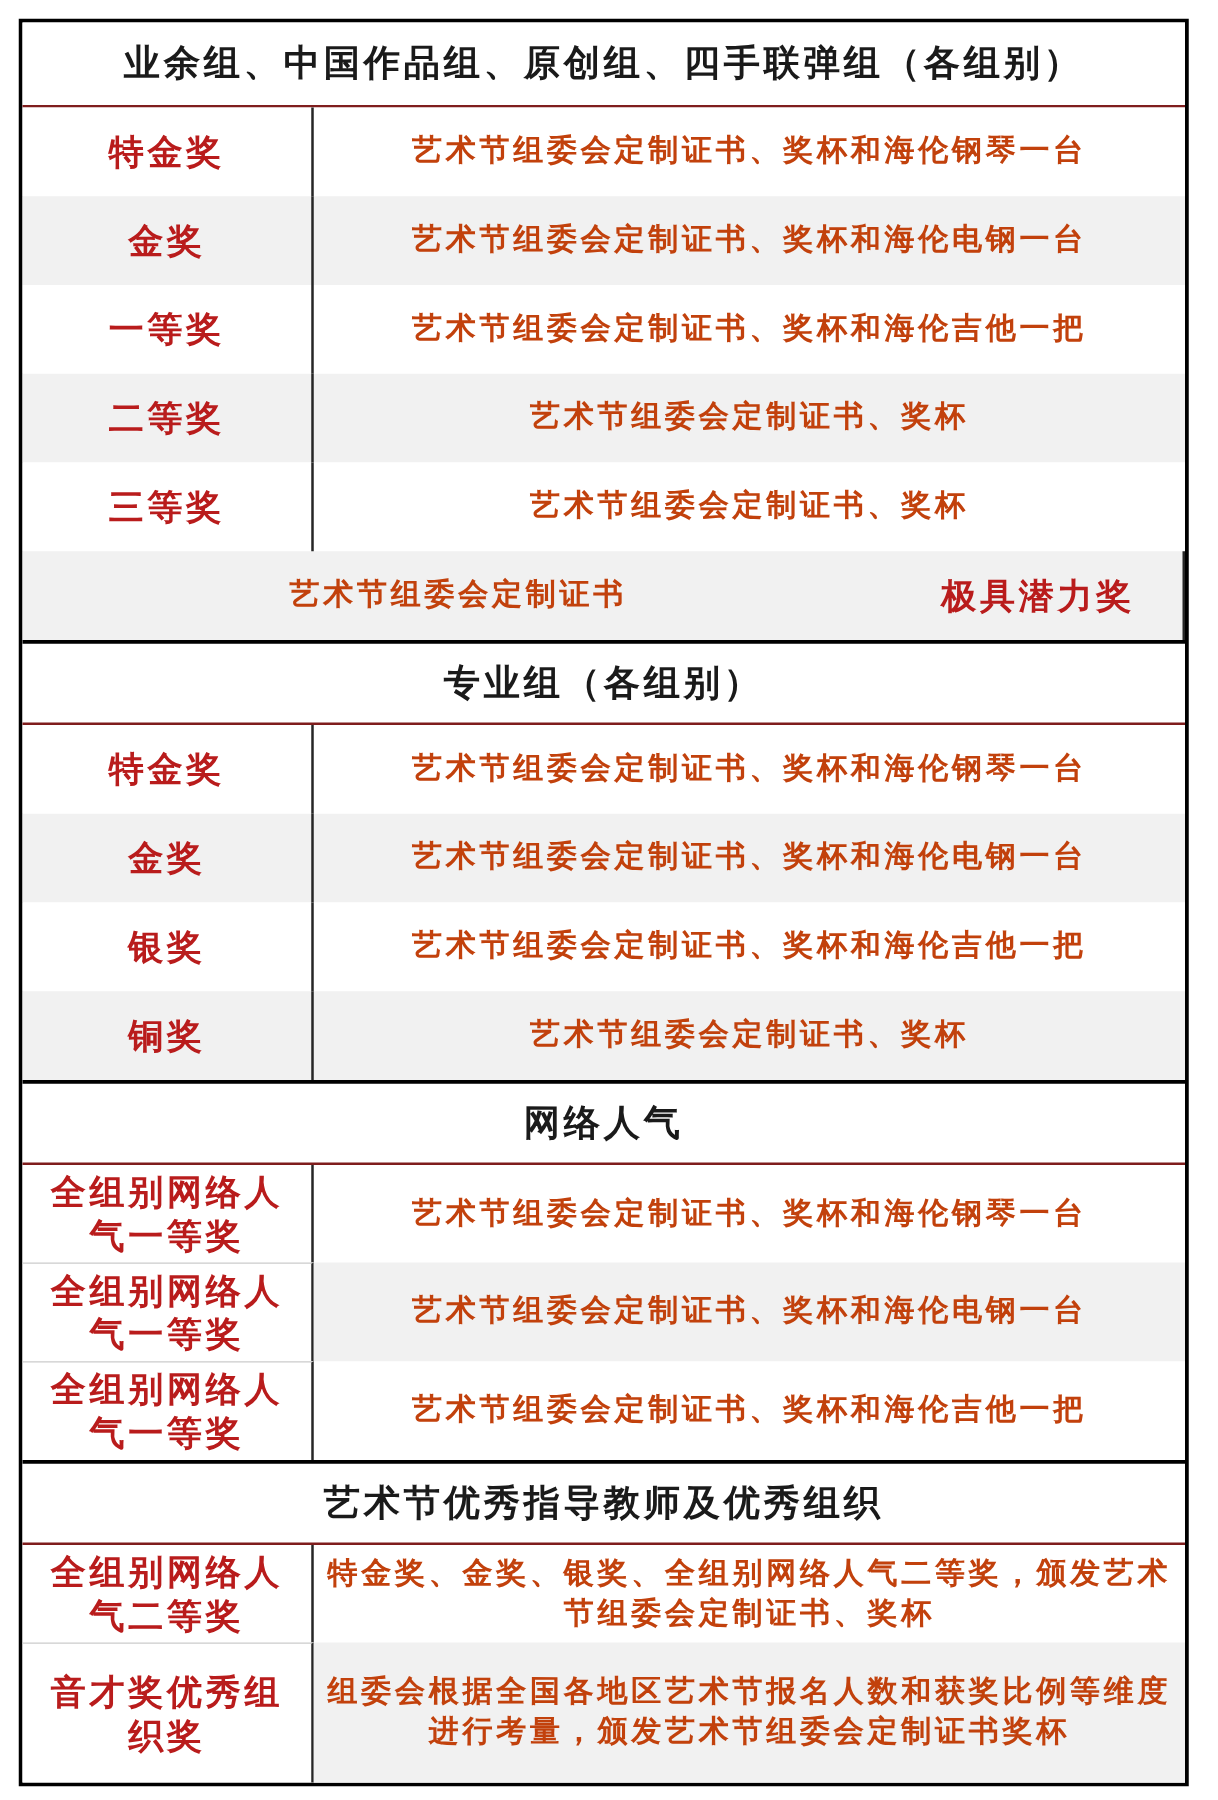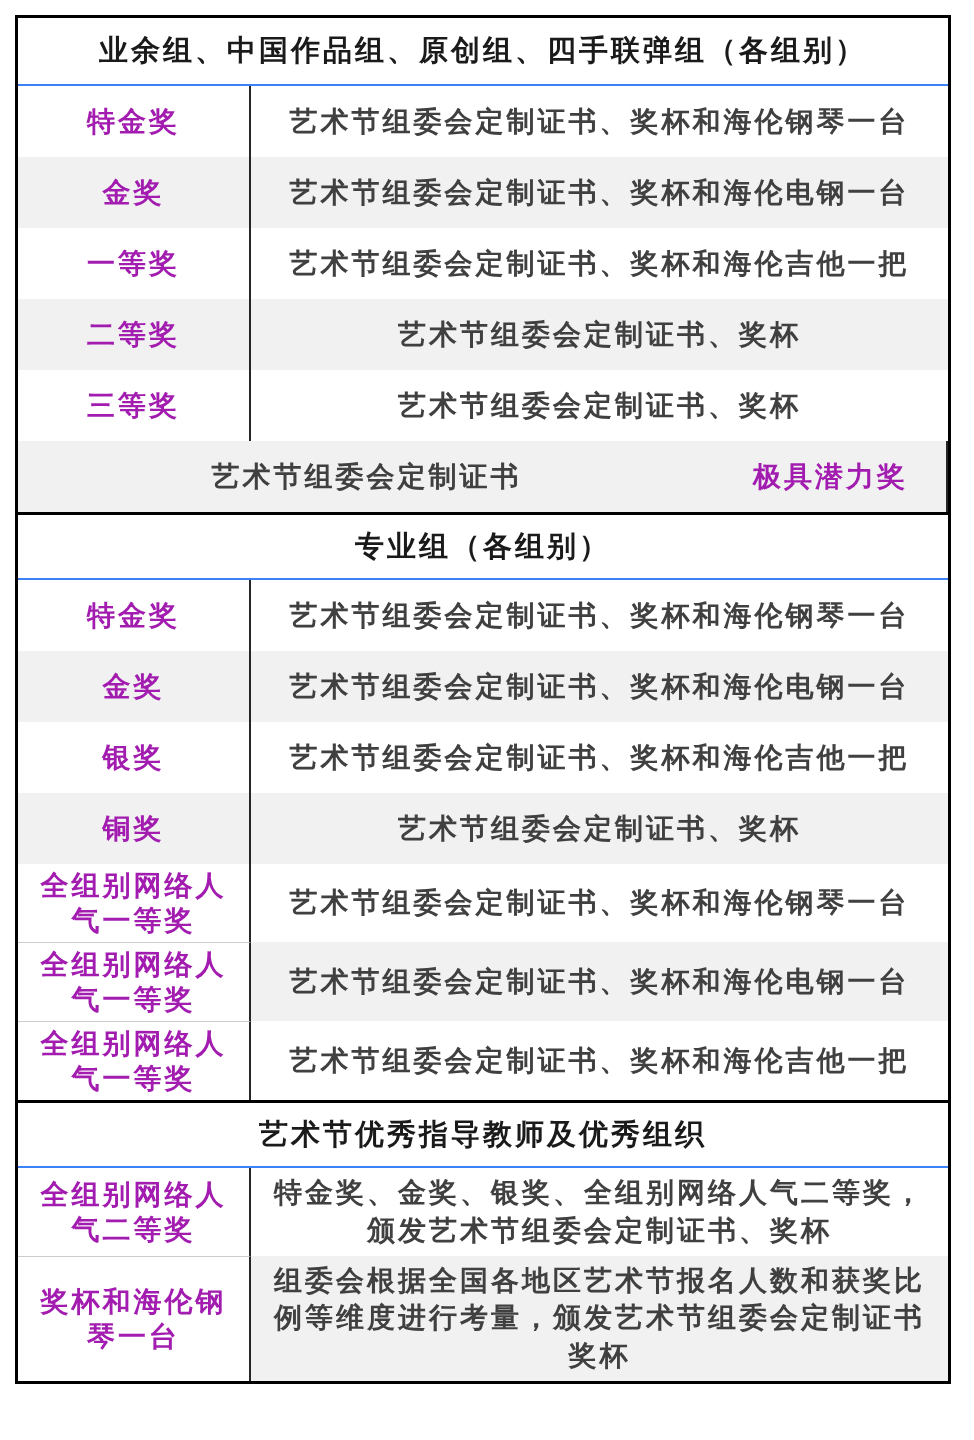--- a/index.html
+++ b/index.html
@@ -5,38 +5,38 @@
   * { margin:0; padding:0; box-sizing:border-box; }
   html,body { background:#ffffff; }
   body { font-family:"Liberation Sans","DejaVu Sans",sans-serif; }
   .page { position:relative; width:974px; height:1440px; background:#ffffff; overflow:hidden; }
   .award-table {
     position:absolute; left:15px; top:15px; width:936px;
     border:3px solid #000000; background:#ffffff;
   }
   .sec-header {
     display:flex; align-items:center; justify-content:center;
-    height:68px; border-top:3px solid #000000; border-bottom:2px solid #3b82f6;
+    height:68px; border-top:3px solid #000000; border-bottom:2px solid #7f1d1d;
     font-size:29px; font-weight:bold; color:#1a1a1a; letter-spacing:3px;
     text-align:center; background:#ffffff;
   }
   .sec-header.first { border-top:none; }
   .row { display:flex; min-height:71px; background:#ffffff; }
   .row.tall { min-height:112px; }
   .row.shade { background:#f1f1f1; }
   .cell { display:flex; align-items:center; justify-content:center; text-align:center; }
   .left {
     width:233px; flex:0 0 233px;
     border-right:2px solid #262626;
-    color:#a21caf; font-size:28px; font-weight:bold;
+    color:#b91c1c; font-size:28px; font-weight:bold;
     letter-spacing:3px; line-height:1.25; padding:4px 14px;
   }
   .left.sep { border-top:1px solid #cccccc; }
   .right {
-    flex:1; color:#404040; font-size:28px; font-weight:bold;
+    flex:1; color:#c2410c; font-size:24px; font-weight:bold;
     letter-spacing:3px; line-height:1.35; padding:6px 8px;
   }
   .right.cshade { background:#f1f1f1; }
 </style>
 </head>
 <body>
 
 <div class="page">
   <div class="award-table">
 
@@ -121,20 +121,23 @@
     </div>
     <div class="row shade">
       <div class="cell left">
           <span>铜奖</span>
         </div>
       <div class="cell right">
           <span>艺术节组委会定制证书、奖杯</span>
         </div>
     </div>
 
+    <div class="sec-header">
+      <span>网络人气</span>
+    </div>
     <div class="row">
       <div class="cell left">
           <span>全组别网络人气一等奖</span>
         </div>
       <div class="cell right">
           <span>艺术节组委会定制证书、奖杯和海伦钢琴一台</span>
         </div>
     </div>
     <div class="row">
       <div class="cell left sep">
@@ -159,21 +162,21 @@
     <div class="row">
       <div class="cell left">
           <span>全组别网络人气二等奖</span>
         </div>
       <div class="cell right">
           <span>特金奖、金奖、银奖、全组别网络人气二等奖，颁发艺术节组委会定制证书、奖杯</span>
         </div>
     </div>
     <div class="row tall">
       <div class="cell left sep">
-          <span>奖杯和海伦钢琴一台</span>
+          <span>音才奖优秀组织奖</span>
         </div>
       <div class="cell right cshade">
           <span>组委会根据全国各地区艺术节报名人数和获奖比例等维度进行考量，颁发艺术节组委会定制证书奖杯</span>
         </div>
     </div>
 
   </div>
 </div>
 
 </body></html>

